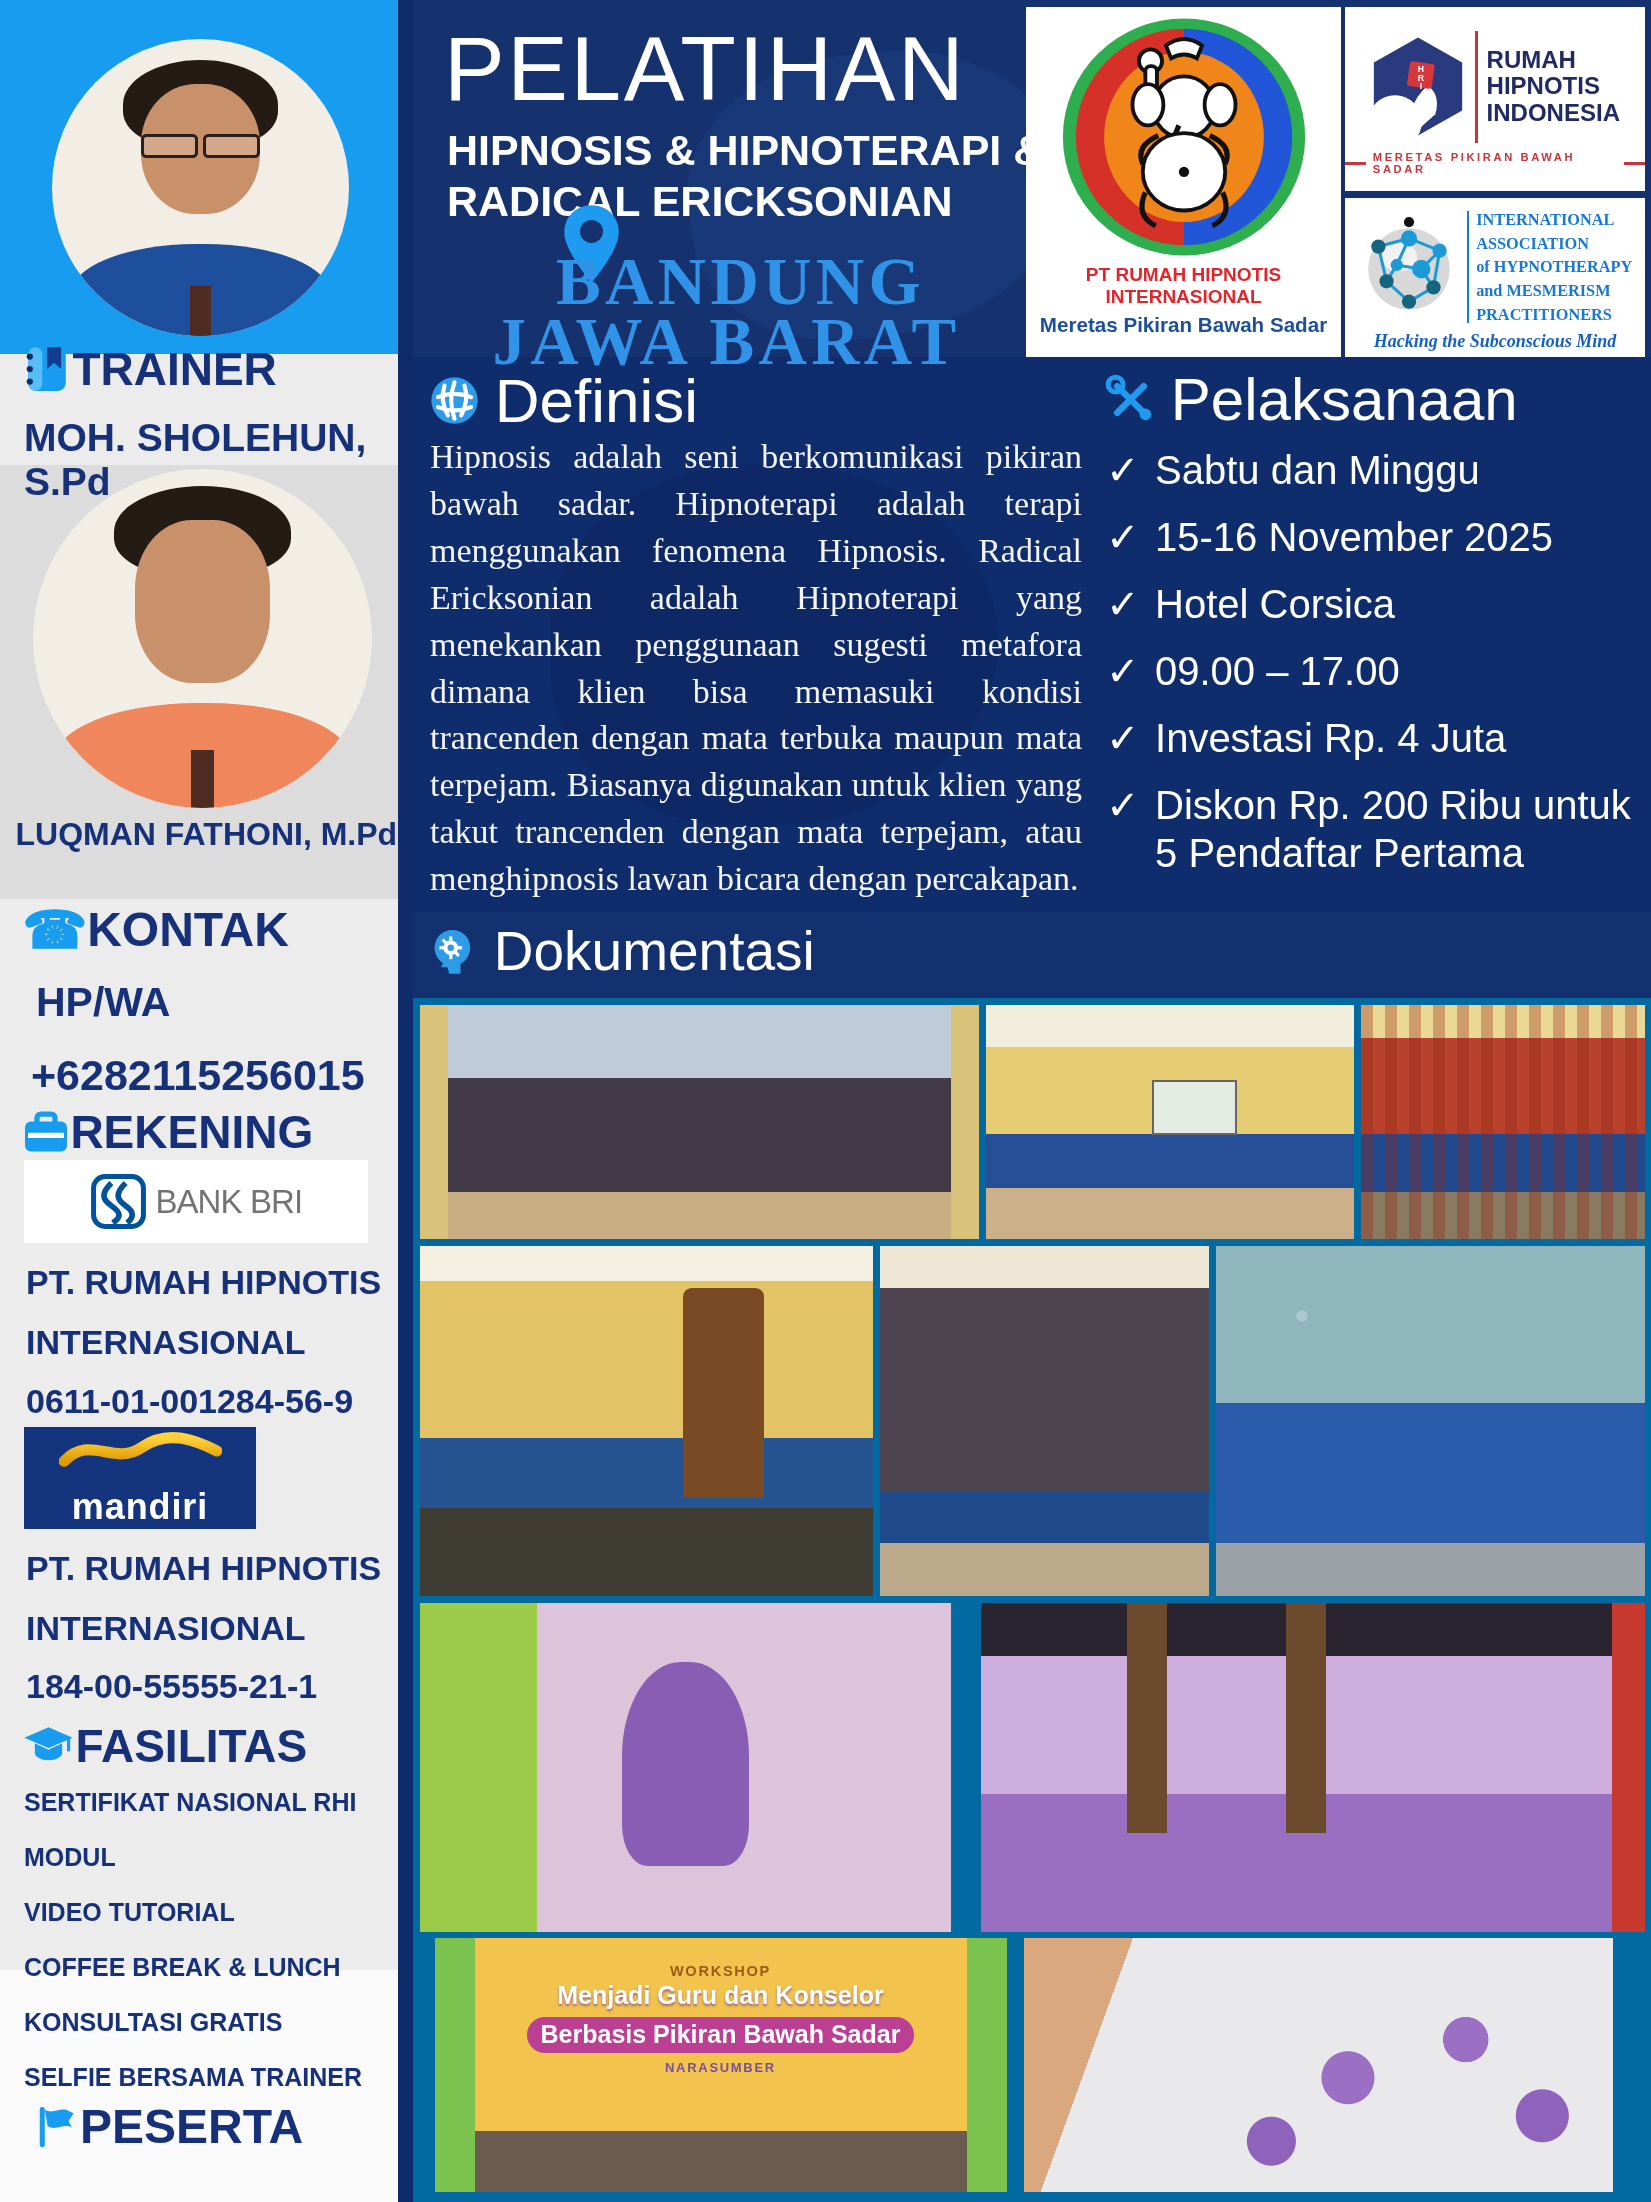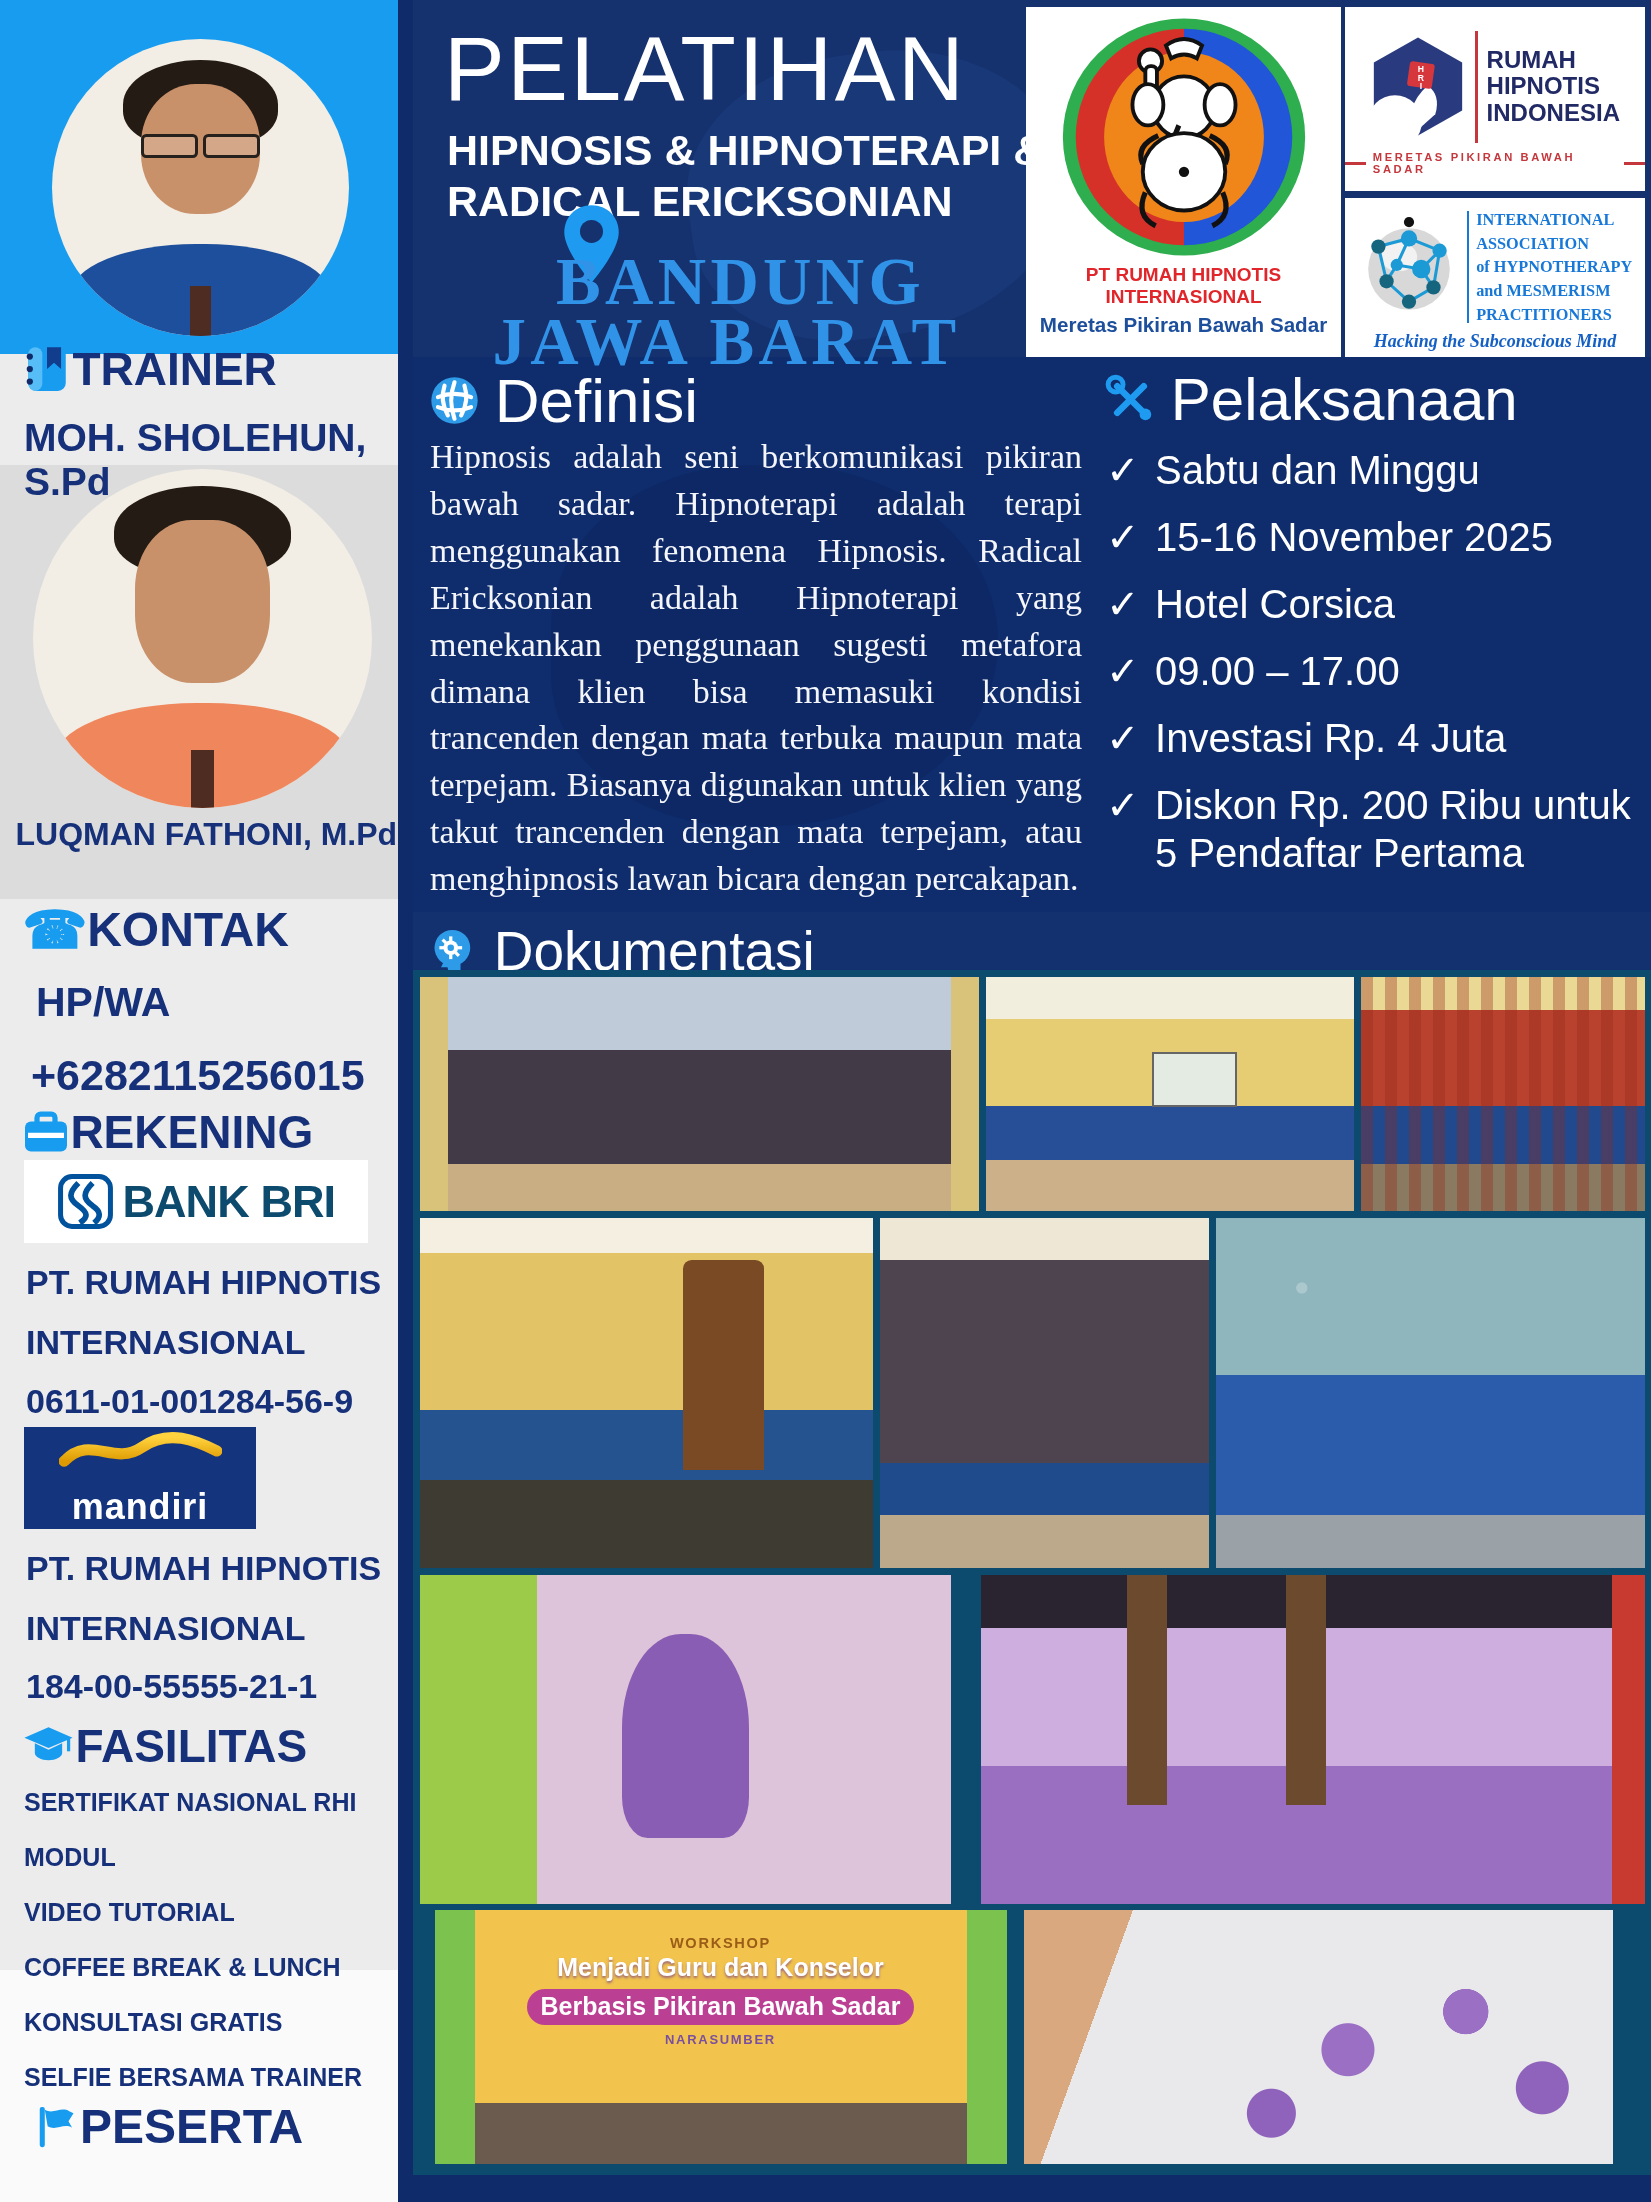--- a/index.html
+++ b/index.html
@@ -24,21 +24,21 @@
   .av2 .shirt{background:#F0875C;}
   .av2 .face{height:48%;border-radius:42%;}
   .av2 .hair{top:5%;height:27%;}
 
   .sideh{position:absolute;display:flex;align-items:center;color:#16317A;font-weight:800;}
   .sideh .t{letter-spacing:0px;}
   .side-txt{position:absolute;color:#16317A;font-weight:800;}
 
   .logo-box{position:absolute;background:#fff;display:flex;align-items:center;justify-content:center;}
   .bri-box{left:24px;top:1160px;width:344px;height:83px;gap:8.6px;}
-  .bri-word{color:#0c4a6e;font-weight:700;font-size:45px;letter-spacing:-0.9px;}
+  .bri-word{color:#737373;font-weight:400;font-size:33px;letter-spacing:-0.9px;}
   .mandiri-box{left:24px;top:1427px;width:232px;height:102px;background:#14357E;flex-direction:column;gap:19px;}
   .mandiri-word{color:#fff;font-weight:700;font-size:36px;letter-spacing:0.9px;line-height:1;}
 
   
   .header-band{position:absolute;left:413px;top:0;width:1239px;height:357px;background:#15316E;}
   .def-band{position:absolute;left:413px;top:357px;width:1239px;height:555px;background:#0F2C6C;}
   .dok-band{position:absolute;left:413px;top:912px;width:1239px;height:86px;background:#14316F;}
   .watermark{position:absolute;border-radius:48% 52% 55% 45%;}
 
   .m-title{position:absolute;left:444px;top:17px;color:#FFF;font-size:91px;font-weight:400;letter-spacing:2.6px;}
@@ -64,21 +64,21 @@
   
   .sec-head{position:absolute;display:flex;align-items:center;gap:13.8px;color:#FFF;font-weight:400;}
   .def-body{position:absolute;left:430px;top:434px;width:652px;color:#F4F6FB;
             font-family:"Liberation Serif",serif;font-size:34px;line-height:1.38;
             text-align:justify;}
   .pel-list{position:absolute;left:1106px;top:446px;width:538px;}
   .pel-item{display:flex;gap:15.5px;margin-bottom:19px;color:#FFF;font-size:40px;line-height:1.2;font-weight:400;}
   .pel-item .check{flex:0 0 auto;font-weight:400;}
 
   
-  .grid{position:absolute;left:413px;top:970px;width:1239px;height:1205px;background:#0c4a6e;}
+  .grid{position:absolute;left:413px;top:998px;width:1239px;height:1205px;background:#0369a1;}
   .ph{position:absolute;overflow:hidden;}
   .p1{left:6.9px;top:6.9px;width:559px;height:234px;
       background:linear-gradient(90deg,#D9C27A 0 5%,rgba(0,0,0,0) 5% 95%,#D9C27A 95%),
                  linear-gradient(#BFCBD8 0 31%,#423A47 31% 80%,#C9AD83 80%);}
   .p2{left:573px;top:6.9px;width:368px;height:234px;
       background:linear-gradient(#F2EEDE 0 18%,#E6CD74 18% 55%,#274F97 55% 78%,#CBB089 78%);}
   .p3{left:948px;top:6.9px;width:284px;height:234px;
       background:repeating-linear-gradient(90deg,rgba(150,40,25,.35) 0 12px,rgba(0,0,0,0) 12px 24px),
                  linear-gradient(#EAD995 0 14%,#B8422E 14% 55%,#20498E 55% 80%,#8A7A62 80%);}
   .p4{left:6.9px;top:248px;width:453px;height:350px;

